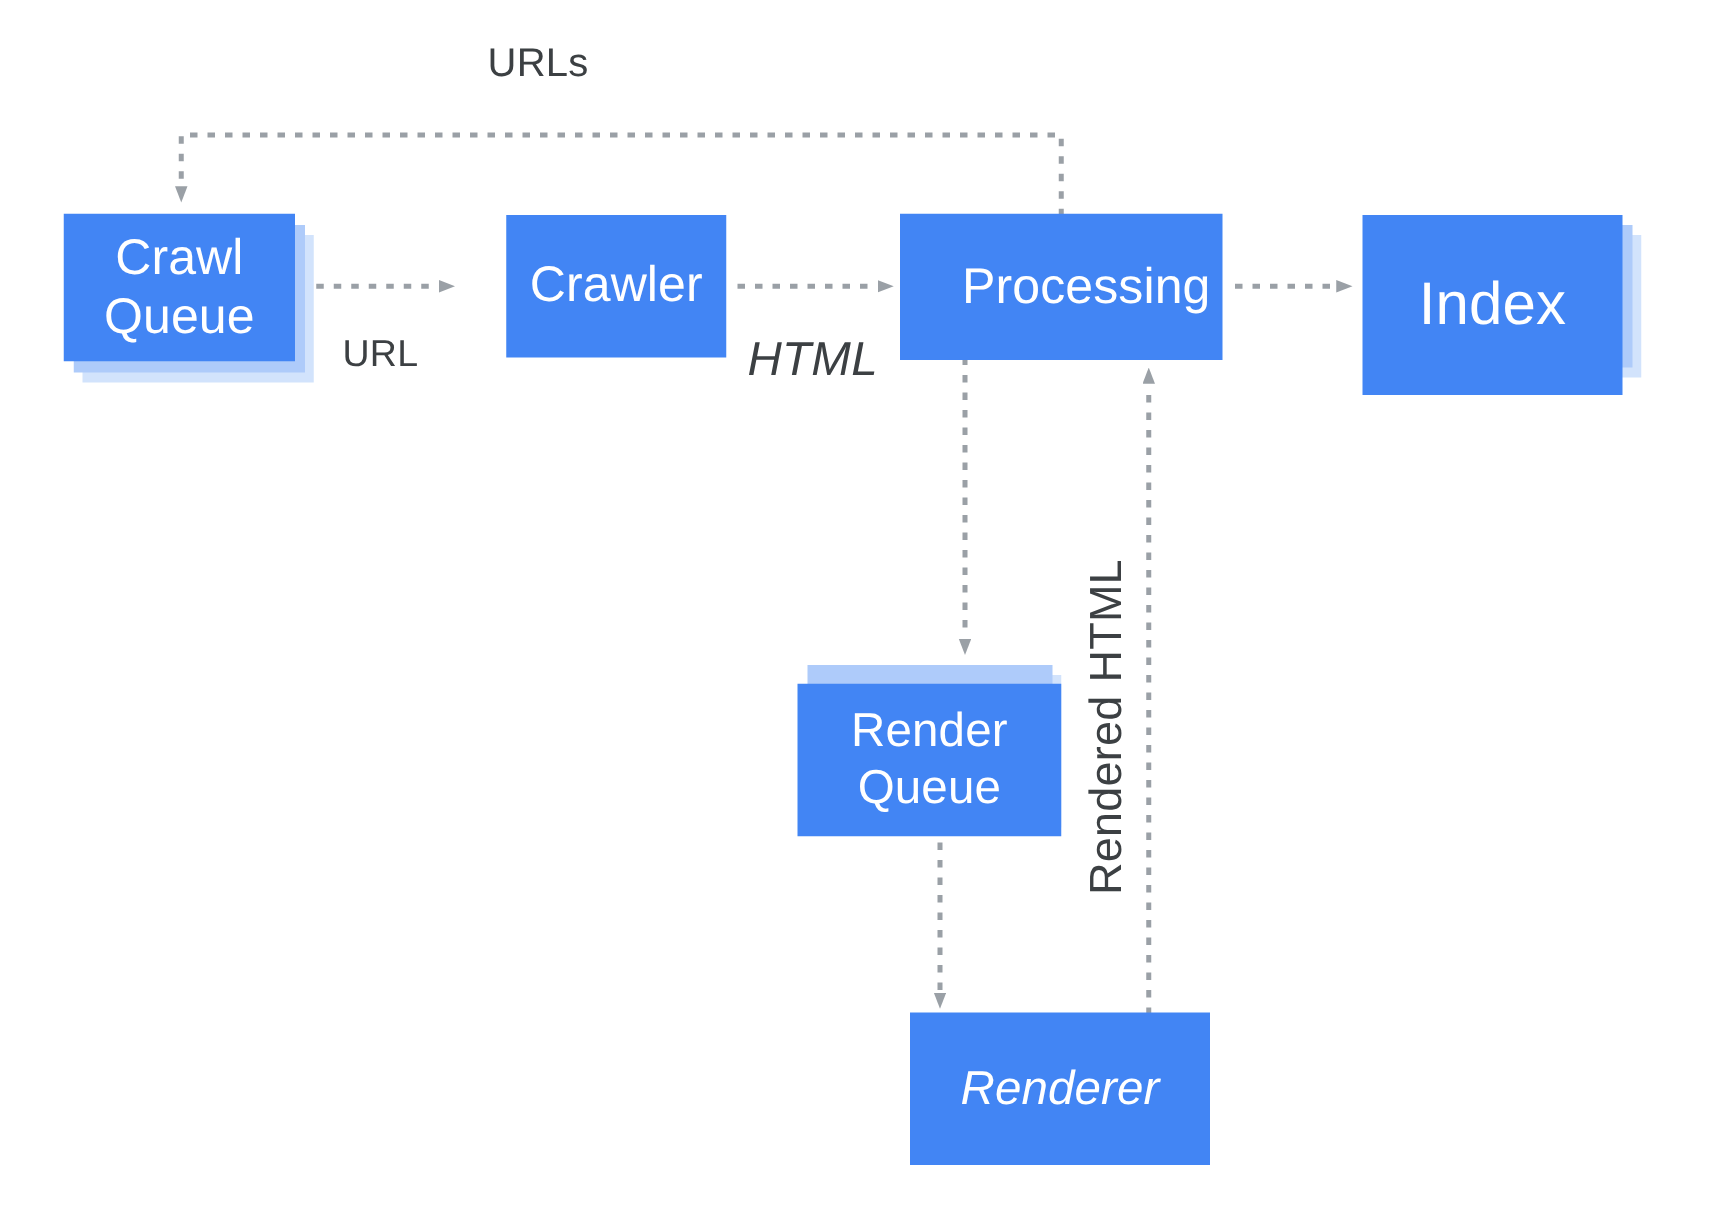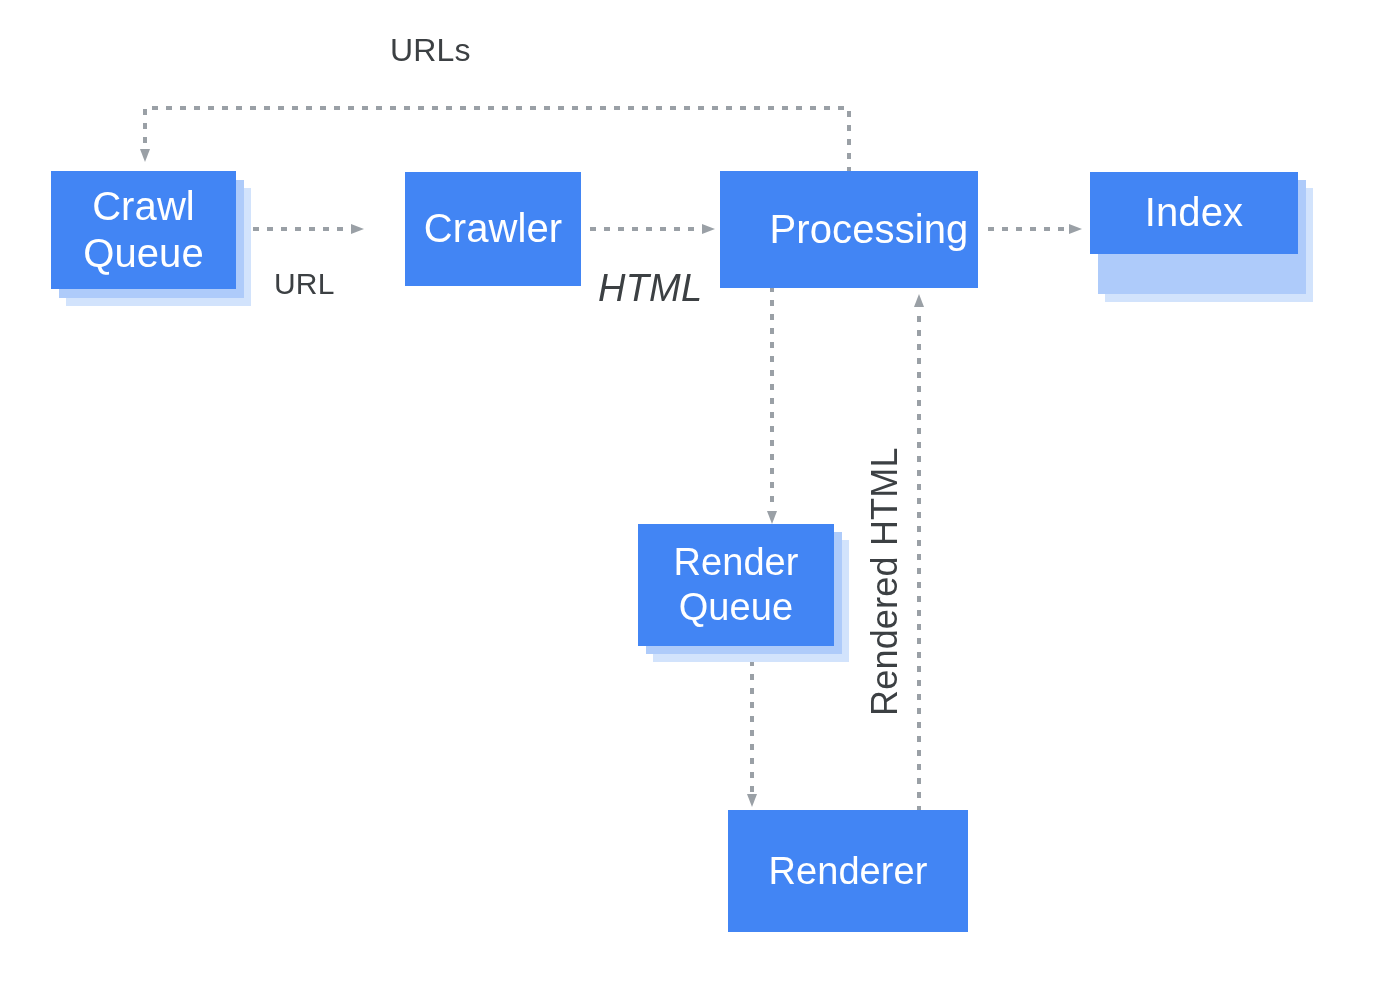--- a/index.html
+++ b/index.html
@@ -132,34 +132,34 @@
     <span class="node-label">Crawler</span>
   </div>
 
   <div class="node" style="left:720px; top:171px; width:258px; height:117px; font-size:40px;padding-left:40px;">
     <span class="node-fill"></span>
     <span class="node-label">Processing</span>
   </div>
 
   <div class="stack-layer stack-back" style="left:1105px; top:188px; width:208px; height:114px;"></div>
   <div class="stack-layer stack-mid" style="left:1098px; top:180px; width:208px; height:114px;"></div>
-  <div class="node" style="left:1090px; top:172px; width:208px; height:82px; font-size:40px;">
+  <div class="node" style="left:1090px; top:172px; width:208px; height:144px; font-size:48px;">
     <span class="node-fill"></span>
     <span class="node-label">Index</span>
   </div>
 
   <div class="stack-layer stack-back" style="left:653px; top:540px; width:196px; height:122px;"></div>
   <div class="stack-layer stack-mid" style="left:646px; top:532px; width:196px; height:122px;"></div>
-  <div class="node" style="left:638px; top:524px; width:196px; height:122px; font-size:38px;">
+  <div class="node" style="left:638px; top:547px; width:211px; height:122px; font-size:38px;">
     <span class="node-fill"></span>
     <span class="node-label">Render
 Queue</span>
   </div>
 
-  <div class="node" style="left:728px; top:810px; width:240px; height:122px; font-size:38px;">
+  <div class="node" style="left:728px; top:810px; width:240px; height:122px; font-size:38px;font-style:italic;">
     <span class="node-fill"></span>
     <span class="node-label">Renderer</span>
   </div>
 
   <div class="edge-label" style="left:390px; top:32px; font-size:32px;">URLs</div>
 
   <div class="edge-label" style="left:274px; top:267px; font-size:30px;">URL</div>
 
   <div class="edge-label" style="left:598px; top:267px; font-size:38px;font-style:italic;">HTML</div>
 

